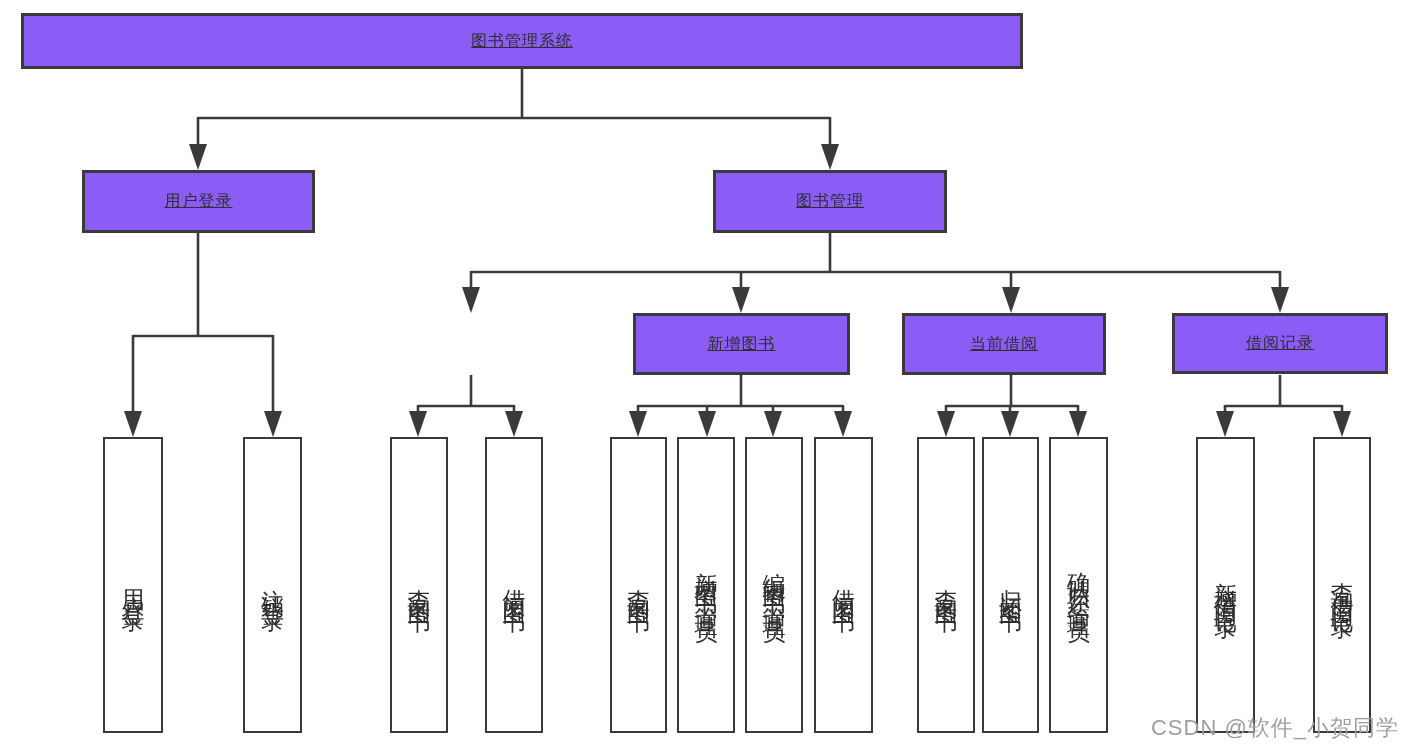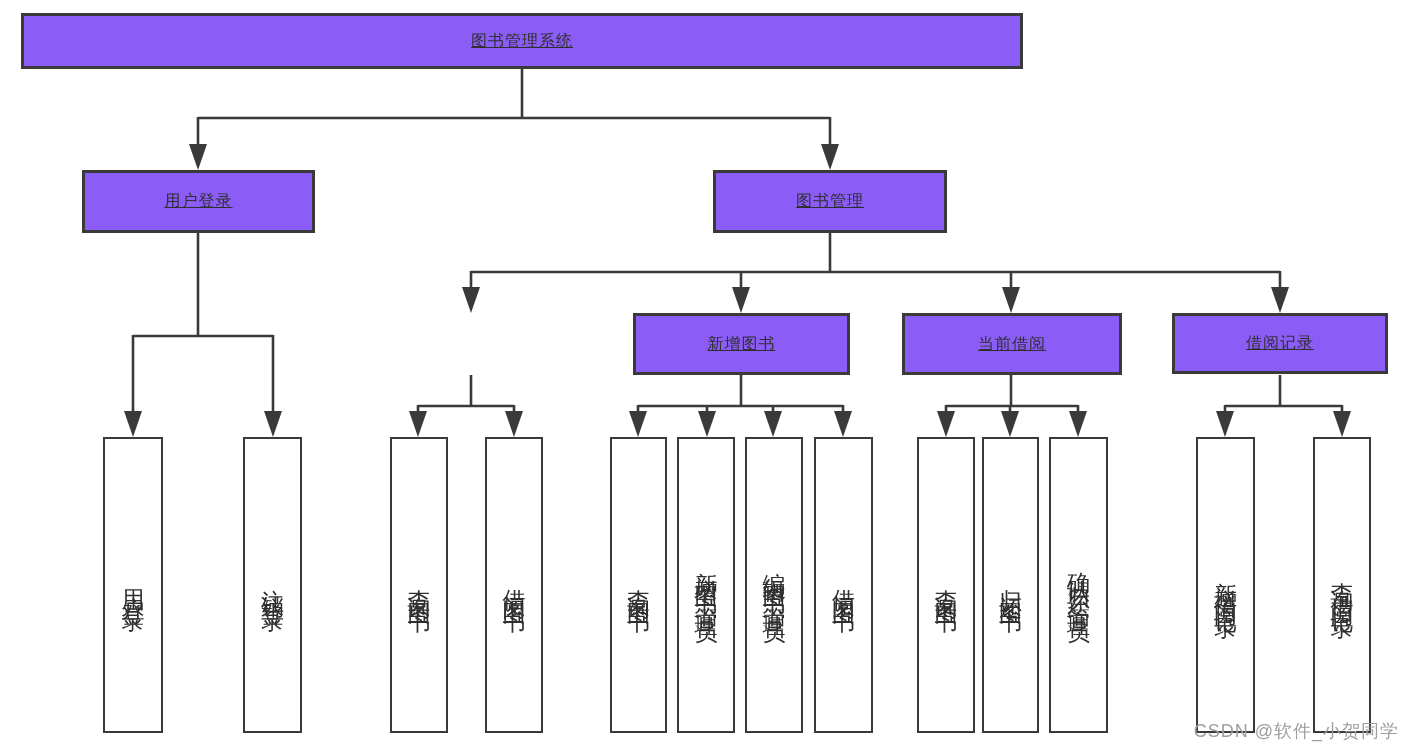--- a/index.html
+++ b/index.html
@@ -44,21 +44,21 @@
     text-orientation:mixed;
     font-size:23px;
     letter-spacing:7px;
     line-height:1;
     color:var(--text);
     white-space:nowrap;
   }
   .watermark{
     position:absolute;
     right:6px;bottom:4px;
-    font-size:18px;
+    font-size:22px;
     color:var(--wm);
     letter-spacing:1px;
     pointer-events:none;
   }
 </style>
 </head>
 <body>
 
 <div class="stage">
 
@@ -123,21 +123,21 @@
     <path d="M1342 405 V413"></path>
       <polygon points="1333,411 1351,411 1342,437"></polygon>
   </svg>
 
   <div class="node" style="left:21px;top:13px;width:1002px;height:56px;">图书管理系统</div>
 
   <div class="node" style="left:82px;top:170px;width:233px;height:63px;">用户登录</div>
   <div class="node" style="left:713px;top:170px;width:234px;height:63px;">图书管理</div>
 
   <div class="node" style="left:633px;top:313px;width:217px;height:62px;">新增图书</div>
-  <div class="node" style="left:902px;top:313px;width:220px;height:62px;">当前借阅</div>
+  <div class="node" style="left:902px;top:313px;width:204px;height:62px;">当前借阅</div>
   <div class="node" style="left:1172px;top:313px;width:216px;height:61px;">借阅记录</div>
 
   <div class="leaf" style="left:103px;width:60px;">
     <span>用户登录</span>
   </div>
   <div class="leaf" style="left:243px;width:59px;">
     <span>注销登录</span>
   </div>
   <div class="leaf" style="left:390px;width:58px;">
     <span>查询图书</span>

